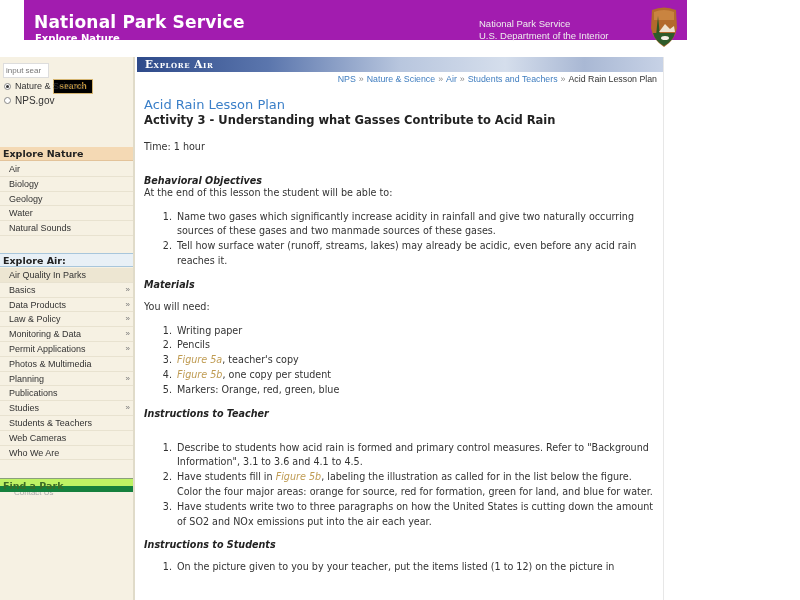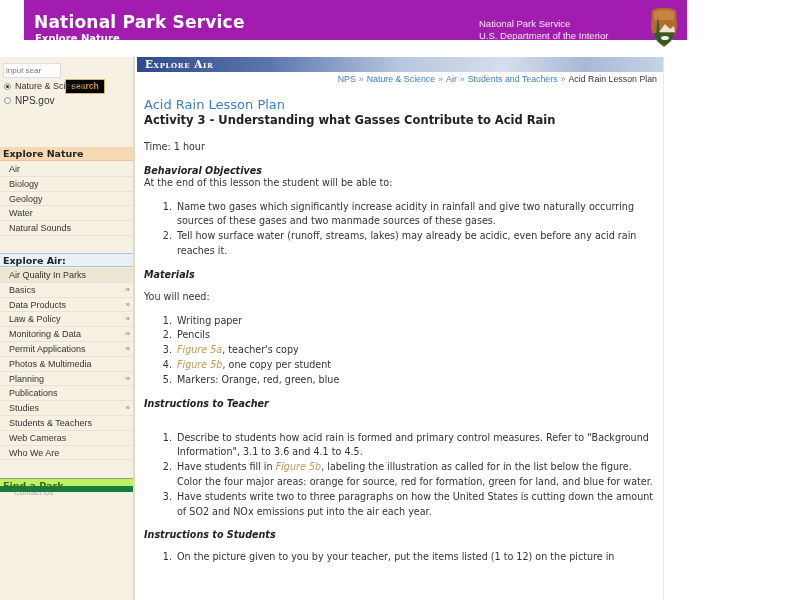--- a/index.html
+++ b/index.html
@@ -28,21 +28,21 @@
   #header .logo {
     position: absolute; left: 624px; top: 6px; width: 32px; height: 42px;
   }
 
   #sidebar {
     position: absolute; left: 0; top: 57px; width: 135px; height: 543px;
     background: #f6f1e3; border-right: 2px solid #e0dbc9;
   }
   .search-row { position: absolute; left: 3px; top: 6px; display: flex; gap: 4px; }
   .search-input {
-    width: 58px; height: 15px; font-family: "Liberation Sans", sans-serif; font-size: 8px;
+    width: 46px; height: 15px; font-family: "Liberation Sans", sans-serif; font-size: 8px;
     color: #777; border: 1px solid #ddd; background: #fff; padding: 1px 2px; line-height: 11px;
   }
   .search-btn {
     width: 40px; height: 15px; font-family: "Liberation Sans", sans-serif; font-size: 8.5px;
     font-weight: bold; color: #c9993a; background: #000000; border: 1px solid #d4b470; text-align: center; line-height: 12px; margin-top: 16px;
   }
   .radio-row { position: absolute; left: 4px; font-family: "Liberation Sans", sans-serif; font-size: 9px; color: #333; display: flex; align-items: center; gap: 4px; }
   .radio { width: 7px; height: 7px; border-radius: 50%; border: 1px solid #888; background: #fff; position: relative; }
   .radio.on::after { content: ""; position: absolute; left: 1px; top: 1px; width: 3px; height: 3px; border-radius: 50%; background: #333; }
 
@@ -163,21 +163,21 @@
 </div>
 
 <div id="content-divider"></div>
 
 <div id="main">
   <h1 class="page-title">Acid Rain Lesson Plan</h1>
   <h2 class="page-subtitle">Activity 3 - Understanding what Gasses Contribute to Acid Rain</h2>
 
   <p class="body" style="margin-top:12px;">Time: 1 hour</p>
 
-  <h3 class="section" style="margin-top:10px;">Behavioral Objectives</h3>
+  <h3 class="section" style="margin-top:20px;">Behavioral Objectives</h3>
   <p class="body" style="">At the end of this lesson the student will be able to:</p>
   <ol style="margin-top:9px;">
     <li>Name two gases which significantly increase acidity in rainfall and give two naturally occurring sources of these gases and two manmade sources of these gases.</li>
     <li>Tell how surface water (runoff, streams, lakes) may already be acidic, even before any acid rain reaches it.</li>
   </ol>
 
   <h3 class="section" style="margin-top:10px;">Materials</h3>
   <p class="body" style="margin-top:10px;">You will need:</p>
   <ol style="margin-top:9px;">
     <li><span>Writing paper</span></li>

